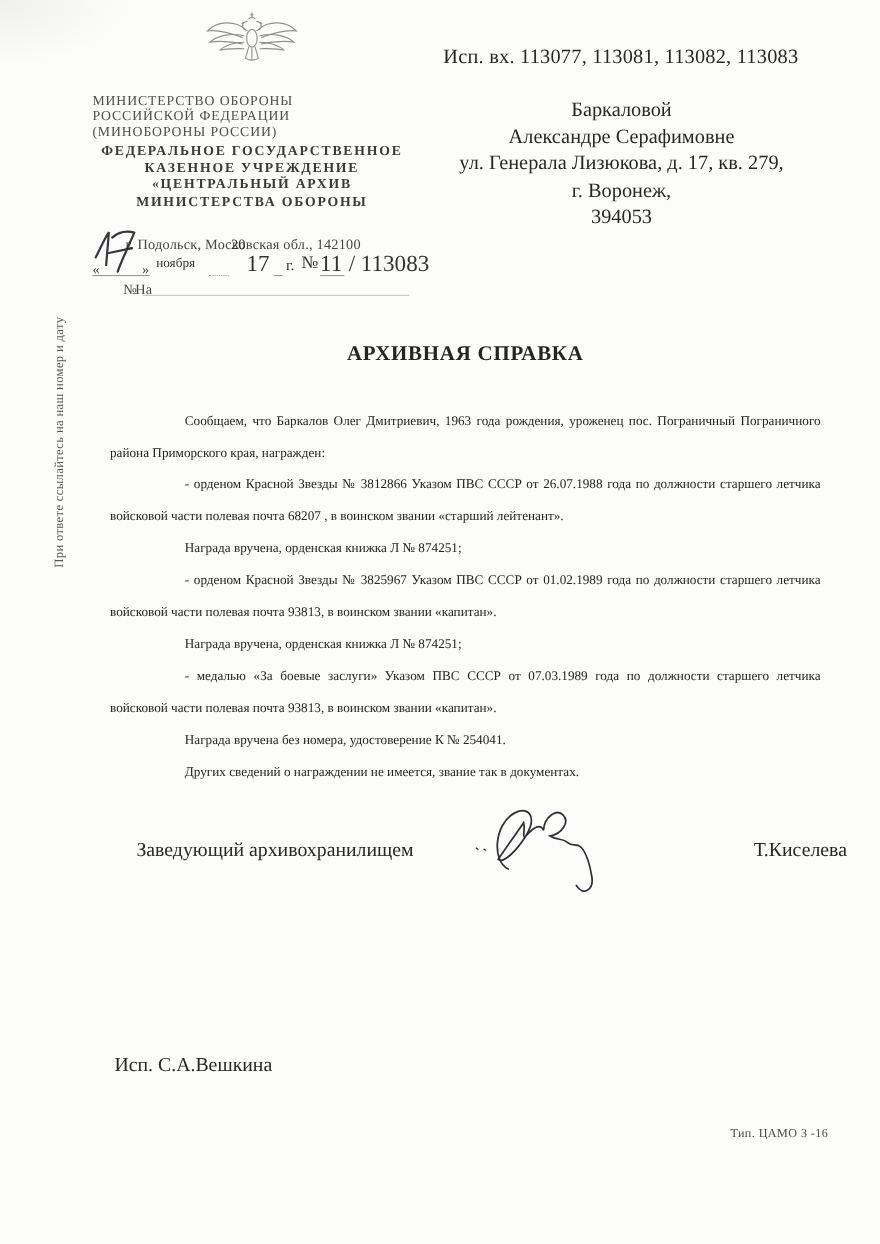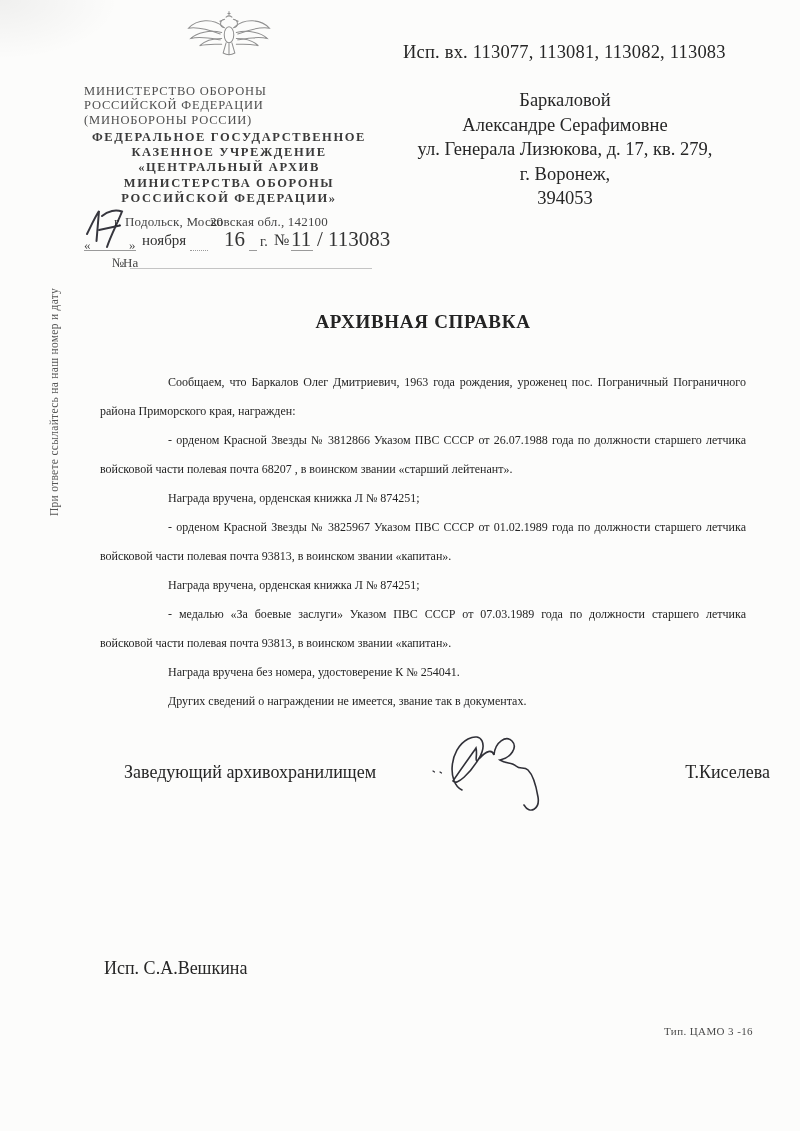--- a/index.html
+++ b/index.html
@@ -83,32 +83,31 @@
     <div>МИНИСТЕРСТВО ОБОРОНЫ</div>
     <div>РОССИЙСКОЙ ФЕДЕРАЦИИ</div>
     <div>(МИНОБОРОНЫ РОССИИ)</div>
   </div>
 
   <div class="org">
     <div>ФЕДЕРАЛЬНОЕ ГОСУДАРСТВЕННОЕ</div>
     <div>КАЗЕННОЕ УЧРЕЖДЕНИЕ</div>
     <div>«ЦЕНТРАЛЬНЫЙ АРХИВ</div>
     <div>МИНИСТЕРСТВА ОБОРОНЫ</div>
-    <div>РОССИЙСКОЙ ФЕДЕРАЦИИ»</div>
   </div>
 
   <div class="city-line">г. Подольск,  Московская обл., 142100</div>
 
   <span class="dl q" style="left:84px;top:237px;">«</span>
   <span class="dl q" style="left:129px;top:237px;">»</span>
   <span class="rule" style="left:84px;top:250px;width:52px;"></span>
-  <span class="dl" style="left:142px;top:232px;font-size:15px;">ноября</span>
+  <span class="dl" style="left:142px;top:232px;font-size:12px;">ноября</span>
   <span class="rule" style="left:190px;top:250px;width:18px;border-bottom-style:dotted;"></span>
   <span class="dl" style="left:210px;top:214px;font-size:13px;">20</span>
-  <span class="dl" style="left:224px;top:227px;font-size:21px;">16</span>
+  <span class="dl" style="left:224px;top:227px;font-size:21px;">17</span>
   <span class="rule" style="left:249px;top:250px;width:8px;"></span>
   <span class="dl" style="left:260px;top:234px;font-size:14px;">г.</span>
   <span class="dl" style="left:274px;top:231px;font-size:16px;">№</span>
   <span class="dl" style="left:291px;top:227px;font-size:21px;">11</span>
   <span class="rule" style="left:291px;top:250px;width:22px;"></span>
   <span class="dl" style="left:317px;top:227px;font-size:21px;">/</span>
   <span class="dl" style="left:328px;top:227px;font-size:21px;">113083</span>
 
   <svg class="day-svg" width="56" height="46" viewBox="0 0 56 46">
     <g stroke="#1b1b24" fill="none" stroke-width="2" stroke-linecap="round" opacity="0.88">

